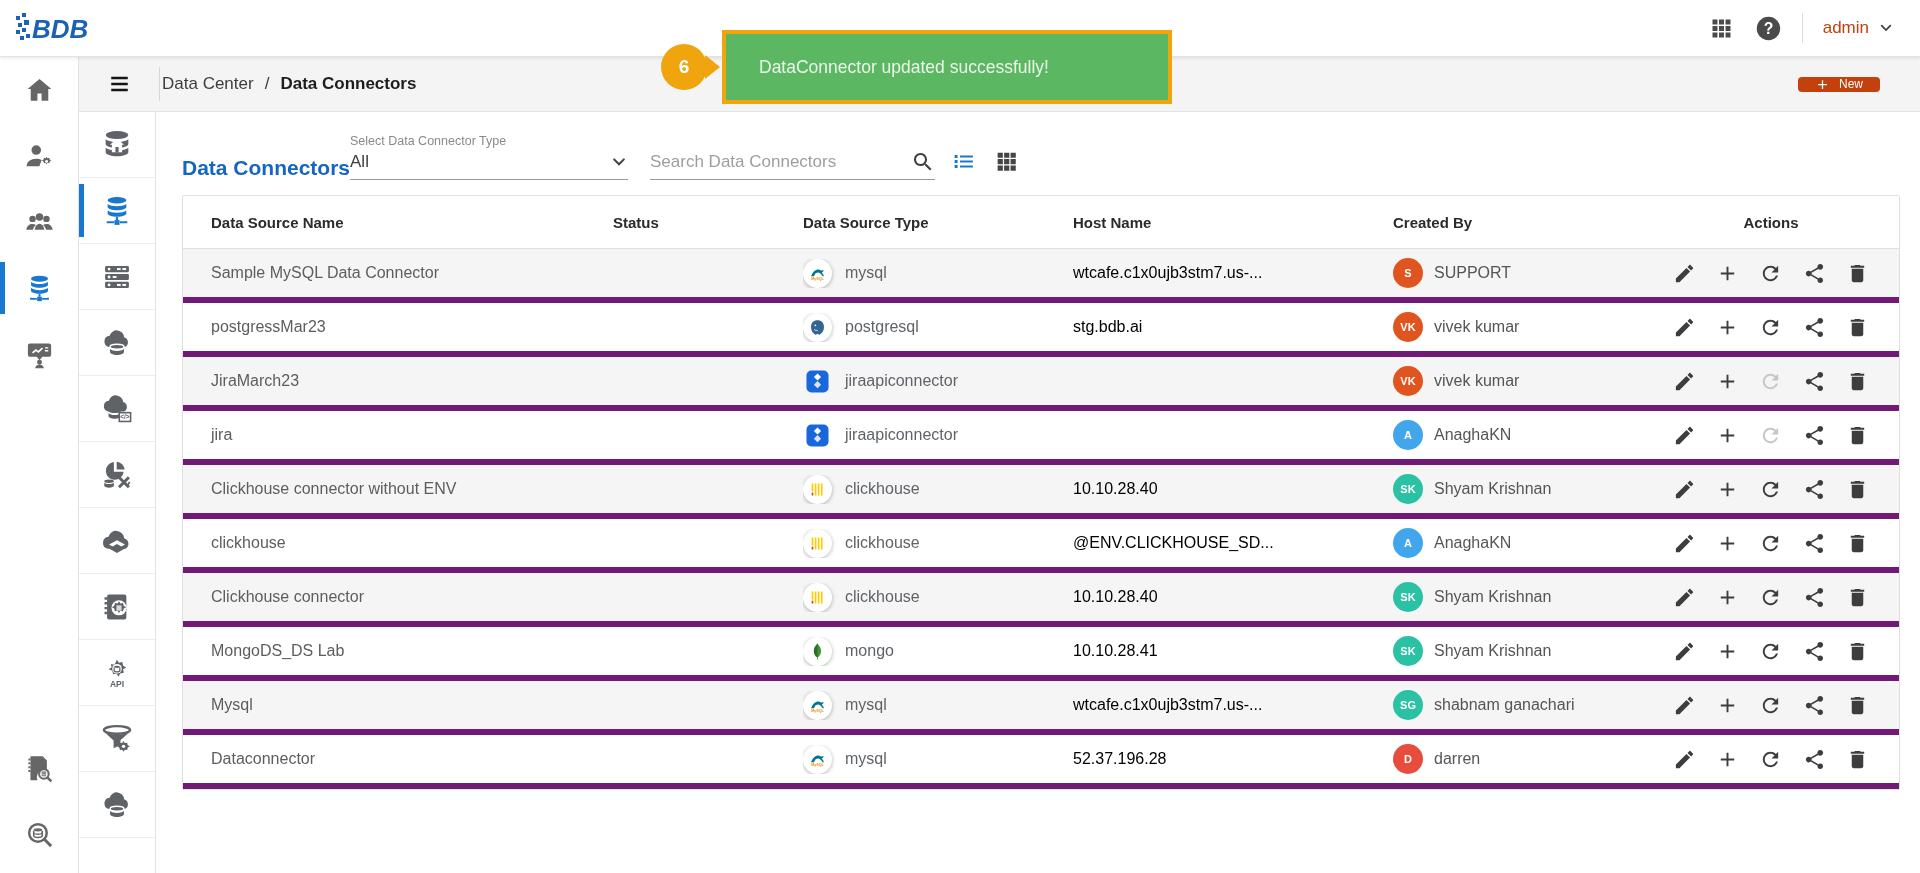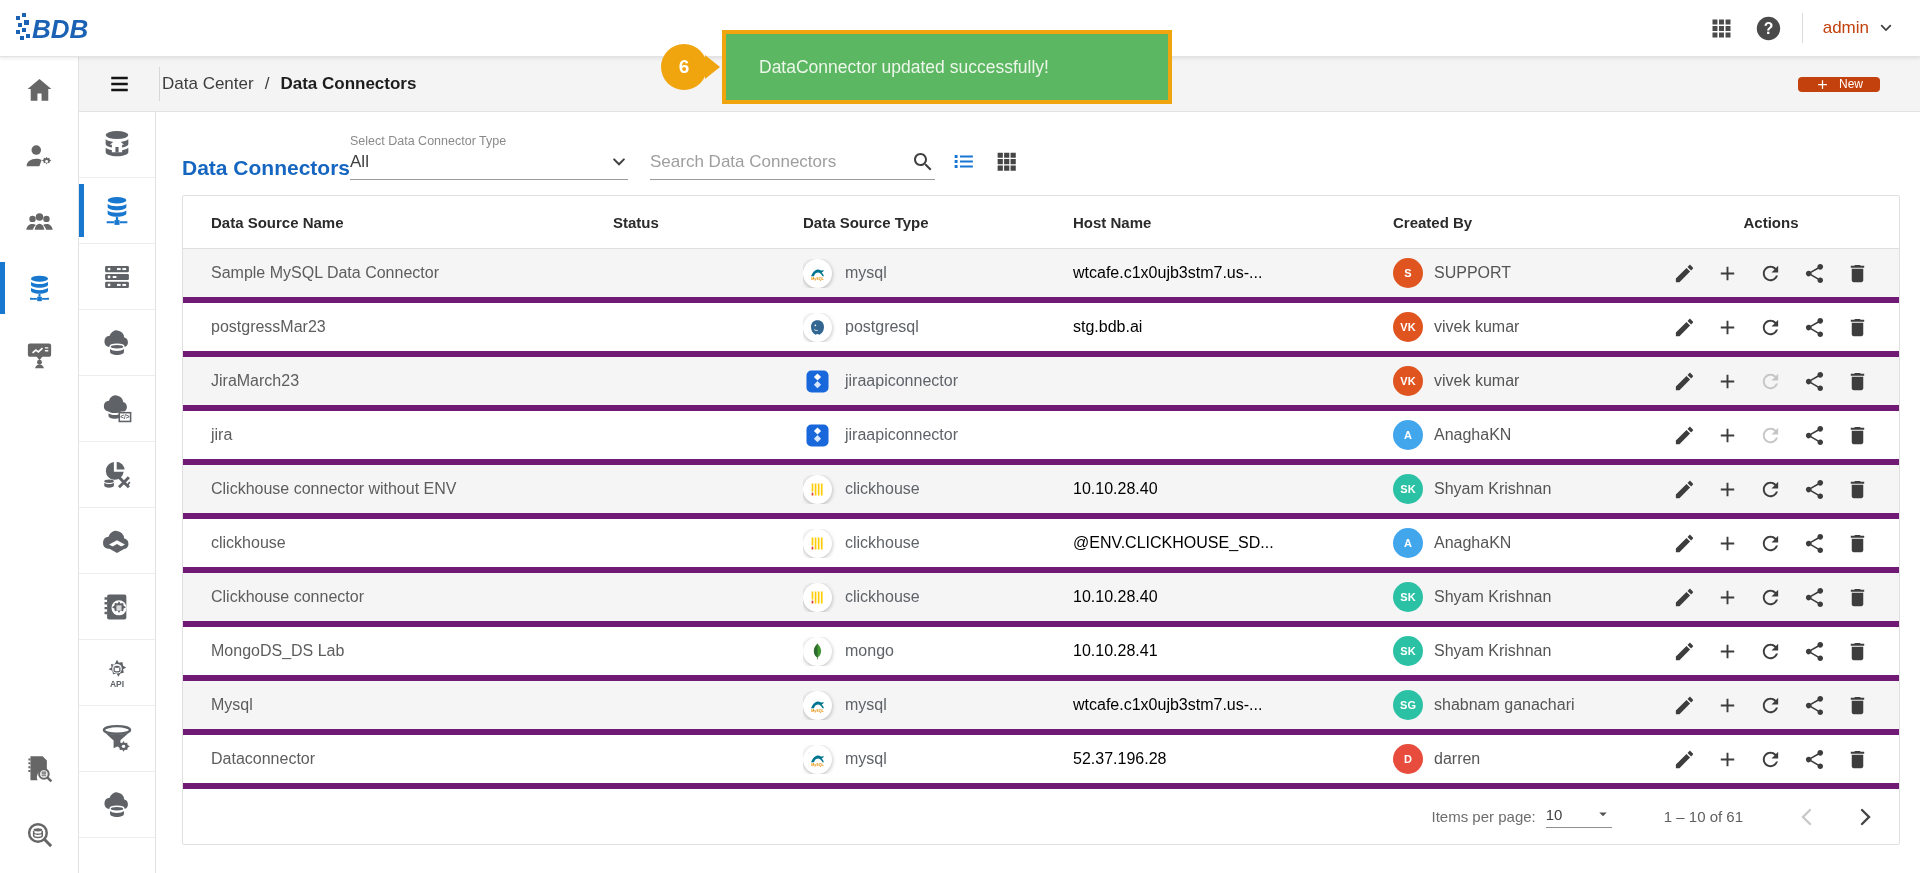--- a/index.html
+++ b/index.html
@@ -1014,42 +1014,20 @@
                   </span>
        <span class="action">
                     <svg class="ic" viewBox="0 0 24 24" aria-hidden="true">
                       <use href="#i-trash"></use>
                     </svg>
                   </span>
      </div>
    </div>
             </div>
 
-          <div class="pagination">
-            <span class="ipp-label">Items per page:</span>
-            <span class="ipp-select">
-              <span>10</span>
-              <span class="ipp-caret">
-                  <svg class="ic" viewBox="0 0 24 24">
-                    <use href="#i-caret"></use>
-                  </svg>
-                </span>
-            </span>
-            <span class="range-label">1 – 10 of 61</span>
-            <span class="pg-prev">
-                <svg class="ic" viewBox="0 0 24 24">
-                  <use href="#i-chevleft"></use>
-                </svg>
-              </span>
-            <span class="pg-next">
-                <svg class="ic" viewBox="0 0 24 24">
-                  <use href="#i-chevright"></use>
-                </svg>
-              </span>
-          </div>
         </div>
 
       </main>
     </div>
   </div>
 </div>
 
 <div class="toast">
   <span class="toast-msg">DataConnector updated successfully!</span>
 </div>

